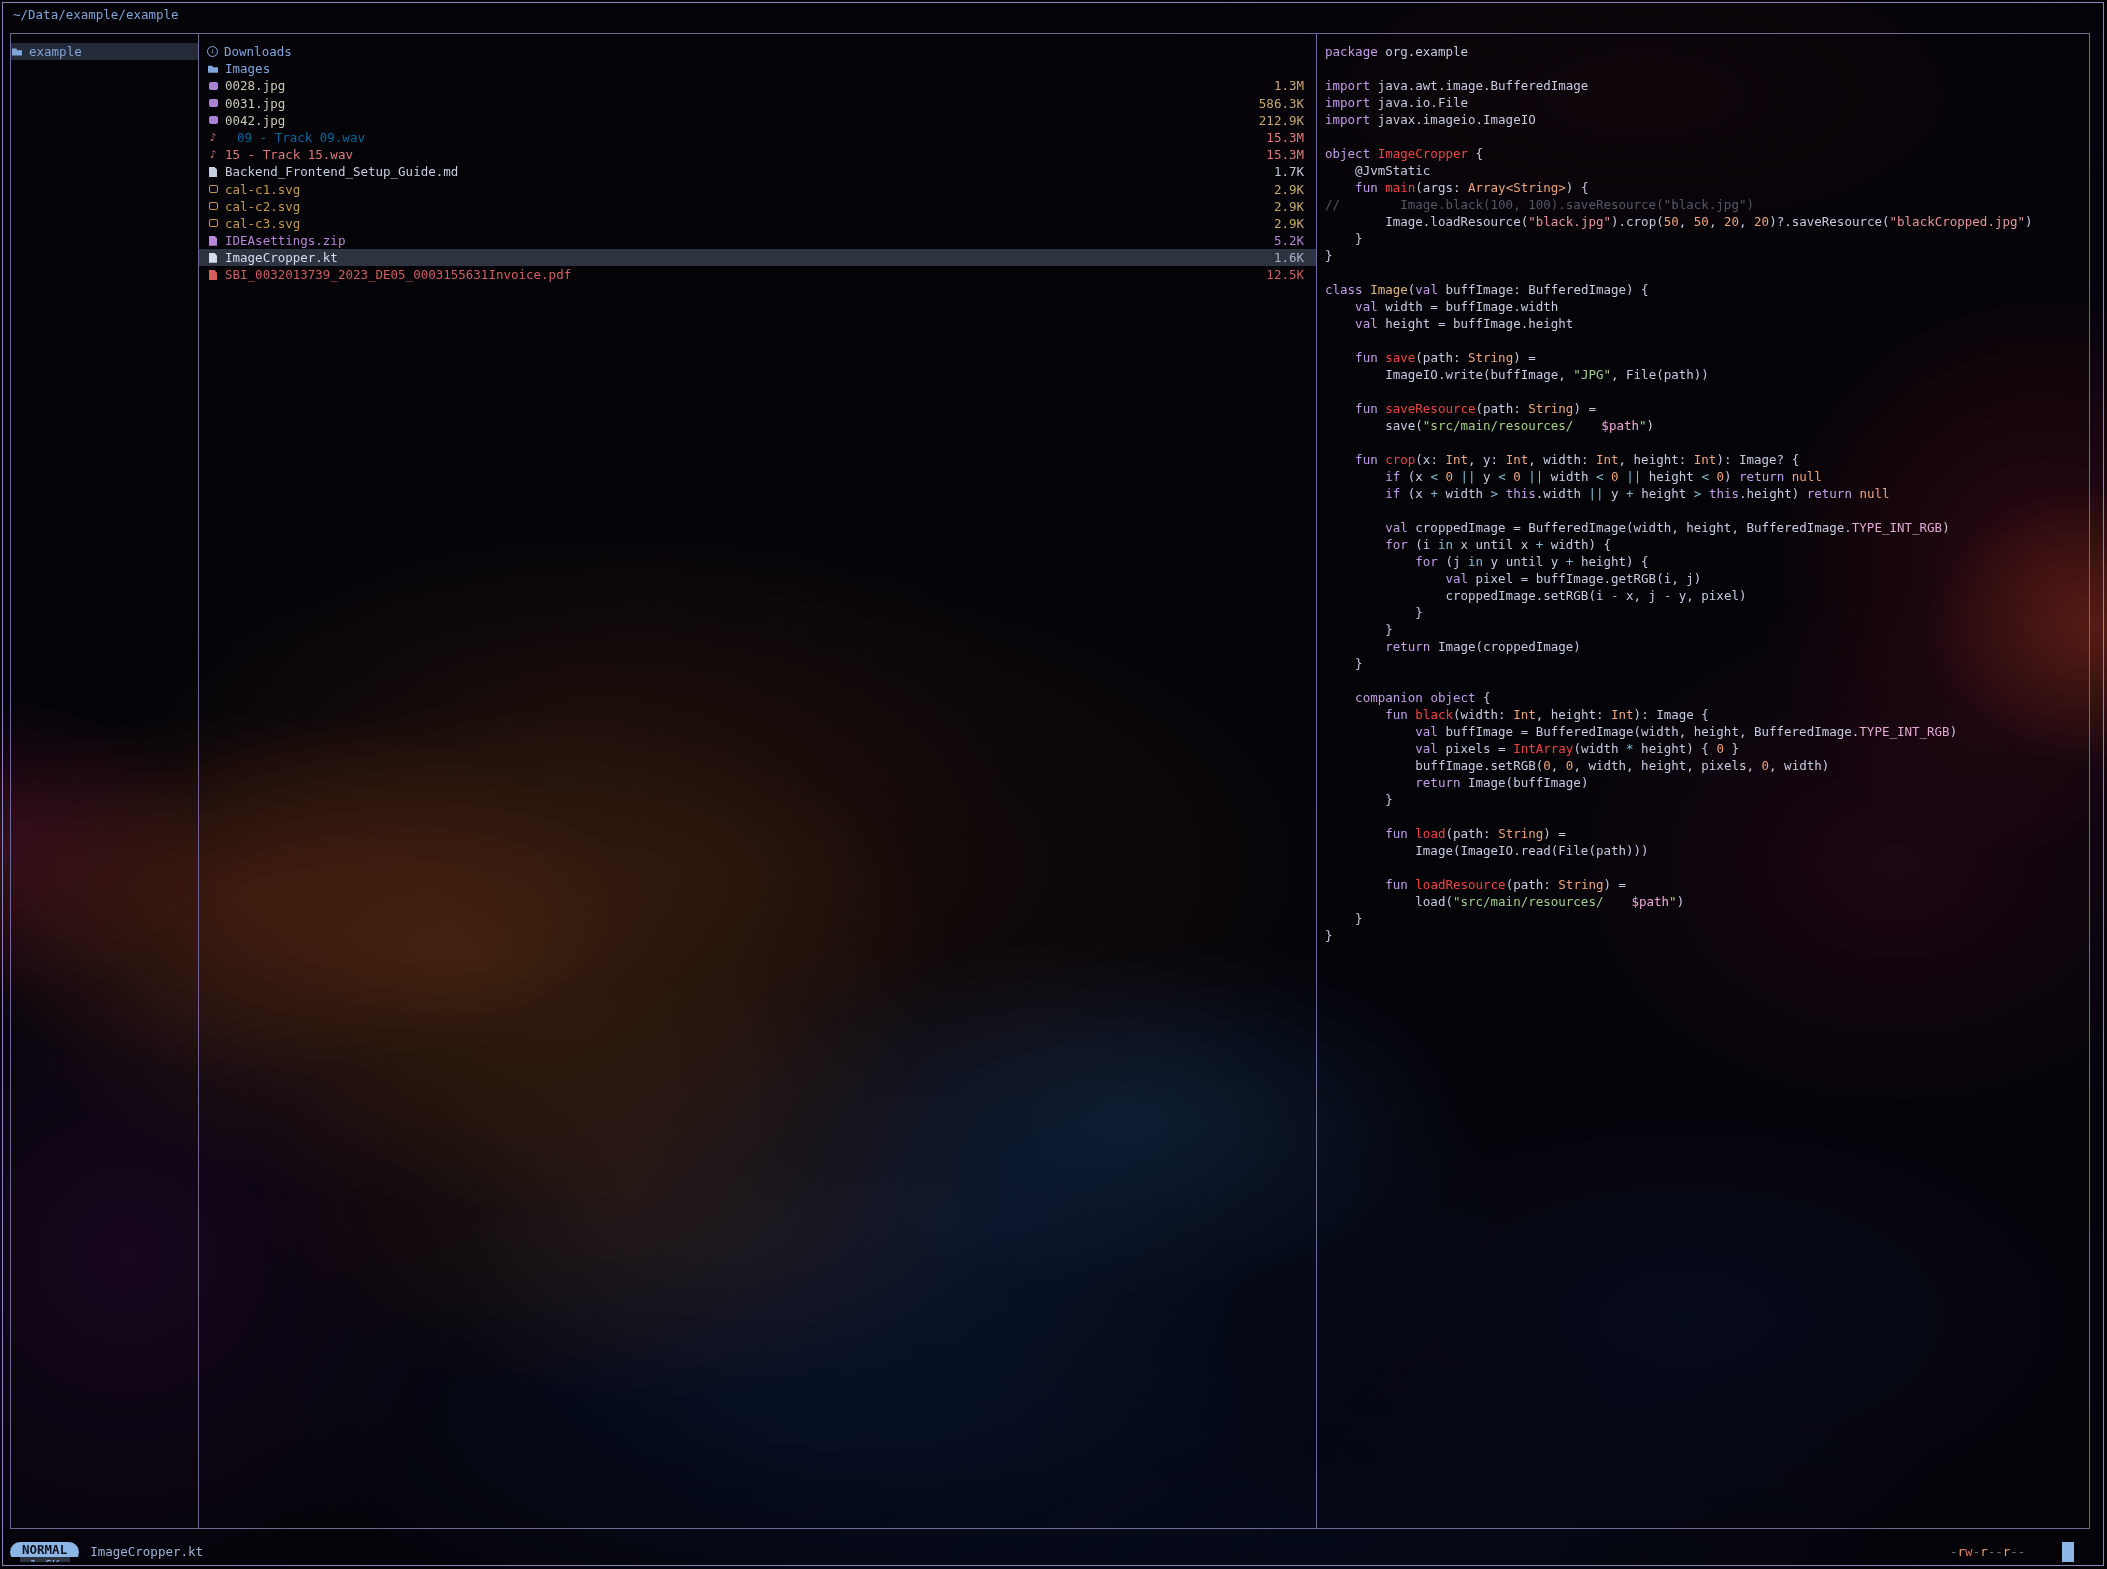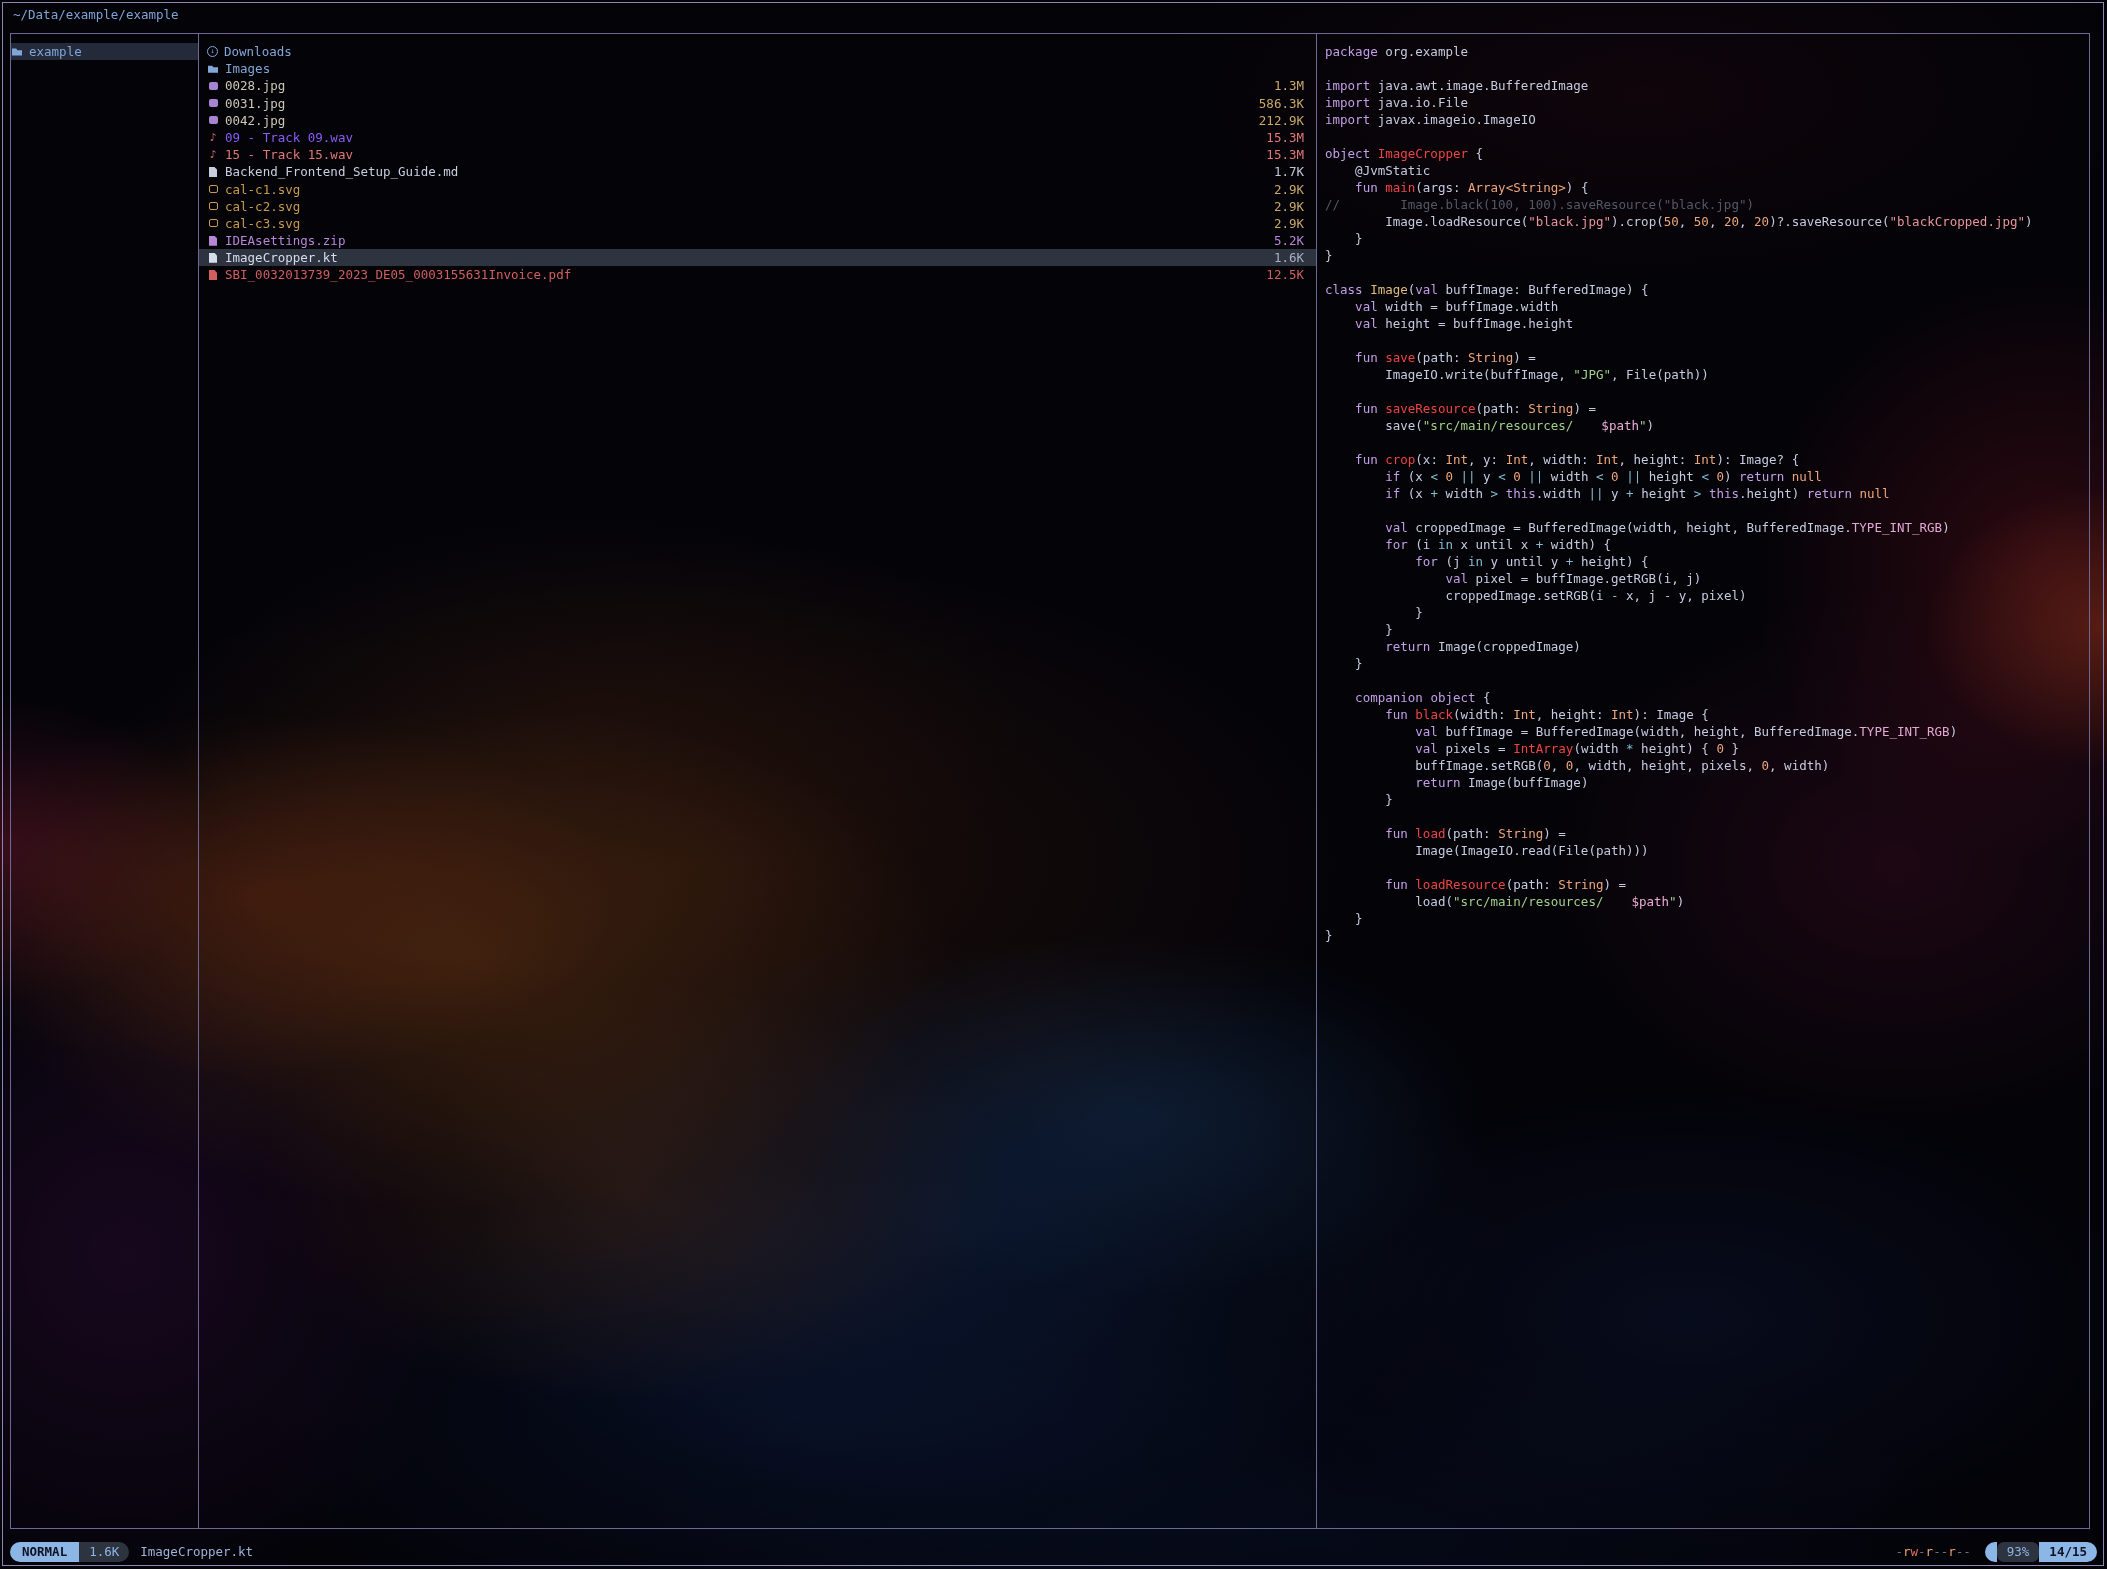--- a/index.html
+++ b/index.html
@@ -69,21 +69,21 @@
   .code-line{height:17px;line-height:17px;white-space:pre;color:#c6cbe0;}
   .tk-kw{color:#c49ee8;} .tk-fn{color:#ef4444;} .tk-cls{color:#e0bd7e;}
   .tk-ty{color:#eda67c;} .tk-num{color:#eda67c;}
   .tk-str{color:#a3cf8a;} .tk-str2{color:#e8969c;}
   .tk-interp{color:#eeabd8;margin-left:28px;} .tk-const{color:#e2a8d4;}
   .tk-cmt{color:#545866;} .tk-op{color:#83bccf;} .tk-txt{color:#c6cbe0;}
   
   .statusbar{position:absolute;left:10px;right:10px;top:1541px;height:21px;display:flex;align-items:center;}
   .sb-left{display:flex;align-items:center;}
   .sb-right{margin-left:auto;display:flex;align-items:center;}
-  .pill{display:flex;align-items:center;height:20px;border-radius:10px;overflow:hidden;}
+  .pill{display:flex;align-items:center;height:20px;border-radius:10px;overflow:hidden;flex-direction:column;}
   .seg{display:flex;align-items:center;height:100%;padding:0 10px;}
   .seg-mode{background:#8cb6e6;color:#10131f;font-weight:bold;padding:0 12px;}
   .seg-size{background:#2e3340;color:#8cb6e6;}
   .sb-filename{margin-left:11px;color:#9fb2d8;}
   .perms{letter-spacing:0;margin-right:14px;}
   .pc-dim{color:#6a6f85;} .pc-r{color:#e8a06c;} .pc-w{color:#df6f62;}
   .cap{width:12px;height:100%;background:#8cb6e6;flex:none;}
   .seg-pct{background:#2e3340;color:#8cb6e6;border-radius:7px;}
   .seg-pos{background:#8cb6e6;color:#10131f;font-weight:bold;}
 </style>
@@ -104,21 +104,21 @@
         </div>
     </div>
     <div class="divider div-1"></div>
     <div class="col col-files listpad">
       <div>
           <div class="row"><span class="ico ic-download" style="color: rgb(130, 167, 216);"></span><span class="name" style="color: rgb(130, 167, 216);">Downloads</span><span class="size" style="color: rgb(130, 167, 216);"></span></div>
           <div class="row"><span class="ico ic-folder" style="color: rgb(130, 167, 216);"></span><span class="name" style="color: rgb(130, 167, 216);">Images</span><span class="size" style="color: rgb(130, 167, 216);"></span></div>
           <div class="row"><span class="ico ic-image" style="color: rgb(168, 131, 209);"></span><span class="name" style="color: rgb(207, 200, 182);">0028.jpg</span><span class="size" style="color: rgb(201, 168, 107);">1.3M</span></div>
           <div class="row"><span class="ico ic-image" style="color: rgb(168, 131, 209);"></span><span class="name" style="color: rgb(207, 200, 182);">0031.jpg</span><span class="size" style="color: rgb(201, 168, 107);">586.3K</span></div>
           <div class="row"><span class="ico ic-image" style="color: rgb(168, 131, 209);"></span><span class="name" style="color: rgb(207, 200, 182);">0042.jpg</span><span class="size" style="color: rgb(201, 168, 107);">212.9K</span></div>
-          <div class="row"><span class="ico ic-audio" style="color: rgb(226, 120, 120);"></span><span class="name" style="color: #8b5cf6;">09 - Track 09.wav</span><span class="size" style="color: rgb(226, 120, 120);">15.3M</span></div>
+          <div class="row"><span class="ico ic-audio" style="color: rgb(226, 120, 120);"></span><span class="name" style="color: #0369a1; margin-left: 12px;">09 - Track 09.wav</span><span class="size" style="color: rgb(226, 120, 120);">15.3M</span></div>
           <div class="row"><span class="ico ic-audio" style="color: rgb(226, 120, 120);"></span><span class="name" style="color: rgb(226, 120, 120);">15 - Track 15.wav</span><span class="size" style="color: rgb(226, 120, 120);">15.3M</span></div>
           <div class="row"><span class="ico ic-doc" style="color: rgb(200, 206, 222);"></span><span class="name" style="color: rgb(200, 206, 222);">Backend_Frontend_Setup_Guide.md</span><span class="size" style="color: rgb(194, 200, 216);">1.7K</span></div>
           <div class="row"><span class="ico ic-vector" style="color: rgb(201, 154, 78);"></span><span class="name" style="color: rgb(201, 154, 78);">cal-c1.svg</span><span class="size" style="color: rgb(201, 168, 107);">2.9K</span></div>
           <div class="row"><span class="ico ic-vector" style="color: rgb(201, 154, 78);"></span><span class="name" style="color: rgb(201, 154, 78);">cal-c2.svg</span><span class="size" style="color: rgb(201, 168, 107);">2.9K</span></div>
           <div class="row"><span class="ico ic-vector" style="color: rgb(201, 154, 78);"></span><span class="name" style="color: rgb(201, 154, 78);">cal-c3.svg</span><span class="size" style="color: rgb(201, 168, 107);">2.9K</span></div>
           <div class="row"><span class="ico ic-archive" style="color: rgb(184, 134, 216);"></span><span class="name" style="color: rgb(184, 134, 216);">IDEAsettings.zip</span><span class="size" style="color: rgb(184, 134, 216);">5.2K</span></div>
           <div class="row sel"><span class="ico ic-file" style="color: rgb(214, 220, 234);"></span><span class="name" style="color: rgb(214, 220, 234);">ImageCropper.kt</span><span class="size" style="color: rgb(169, 175, 192);">1.6K</span></div>
           <div class="row"><span class="ico ic-pdf" style="color: rgb(210, 95, 95);"></span><span class="name" style="color: rgb(210, 95, 95);">SBI_0032013739_2023_DE05_0003155631Invoice.pdf</span><span class="size" style="color: rgb(210, 95, 95);">12.5K</span></div>
         </div>
     </div>

